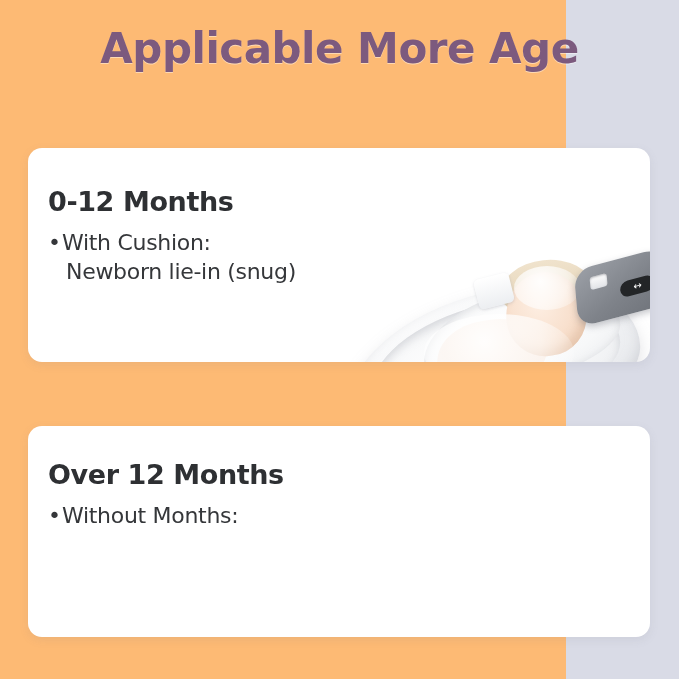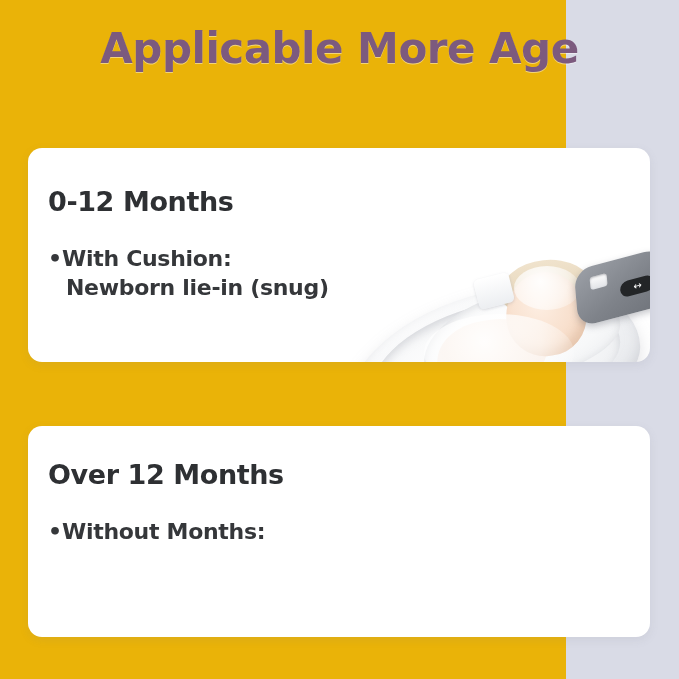--- a/index.html
+++ b/index.html
@@ -15,21 +15,21 @@
     font-family: "Liberation Sans", sans-serif;
     background: #d9dbe6;
     position: relative;
   }
 
   .page {
     position: absolute;
     inset: 0;
     width: 566px;
     height: 679px;
-    background: #eab308;
+    background: #fdba74;
   }
 
   
   .page-title {
     position: absolute;
     top: 24px;
     left: 0;
     width: 679px;
     text-align: center;
     font-size: 42px;
@@ -62,28 +62,27 @@
   .card-heading {
     font-size: 27px;
     font-weight: bold;
     color: #2e3033;
     letter-spacing: -0.4px;
     white-space: nowrap;
     font-family: "DejaVu Sans", sans-serif;
   }
 
   .card-bullet {
-    margin-top: 27px;
+    margin-top: 11px;
     font-size: 22px;
     line-height: 1.32;
     color: #35373a;
     letter-spacing: -0.3px;
     white-space: nowrap;
     font-family: "DejaVu Sans", sans-serif;
-    font-weight: bold;
   }
   .bullet-line-1 { display: block; }
   .bullet-line-2 { display: block; padding-left: 18px; text-align: center; }
   .bullet-dot { display: inline-block; width: 14px; }
 
   
   .photo {
     position: absolute;
     overflow: visible;
     z-index: 3;

